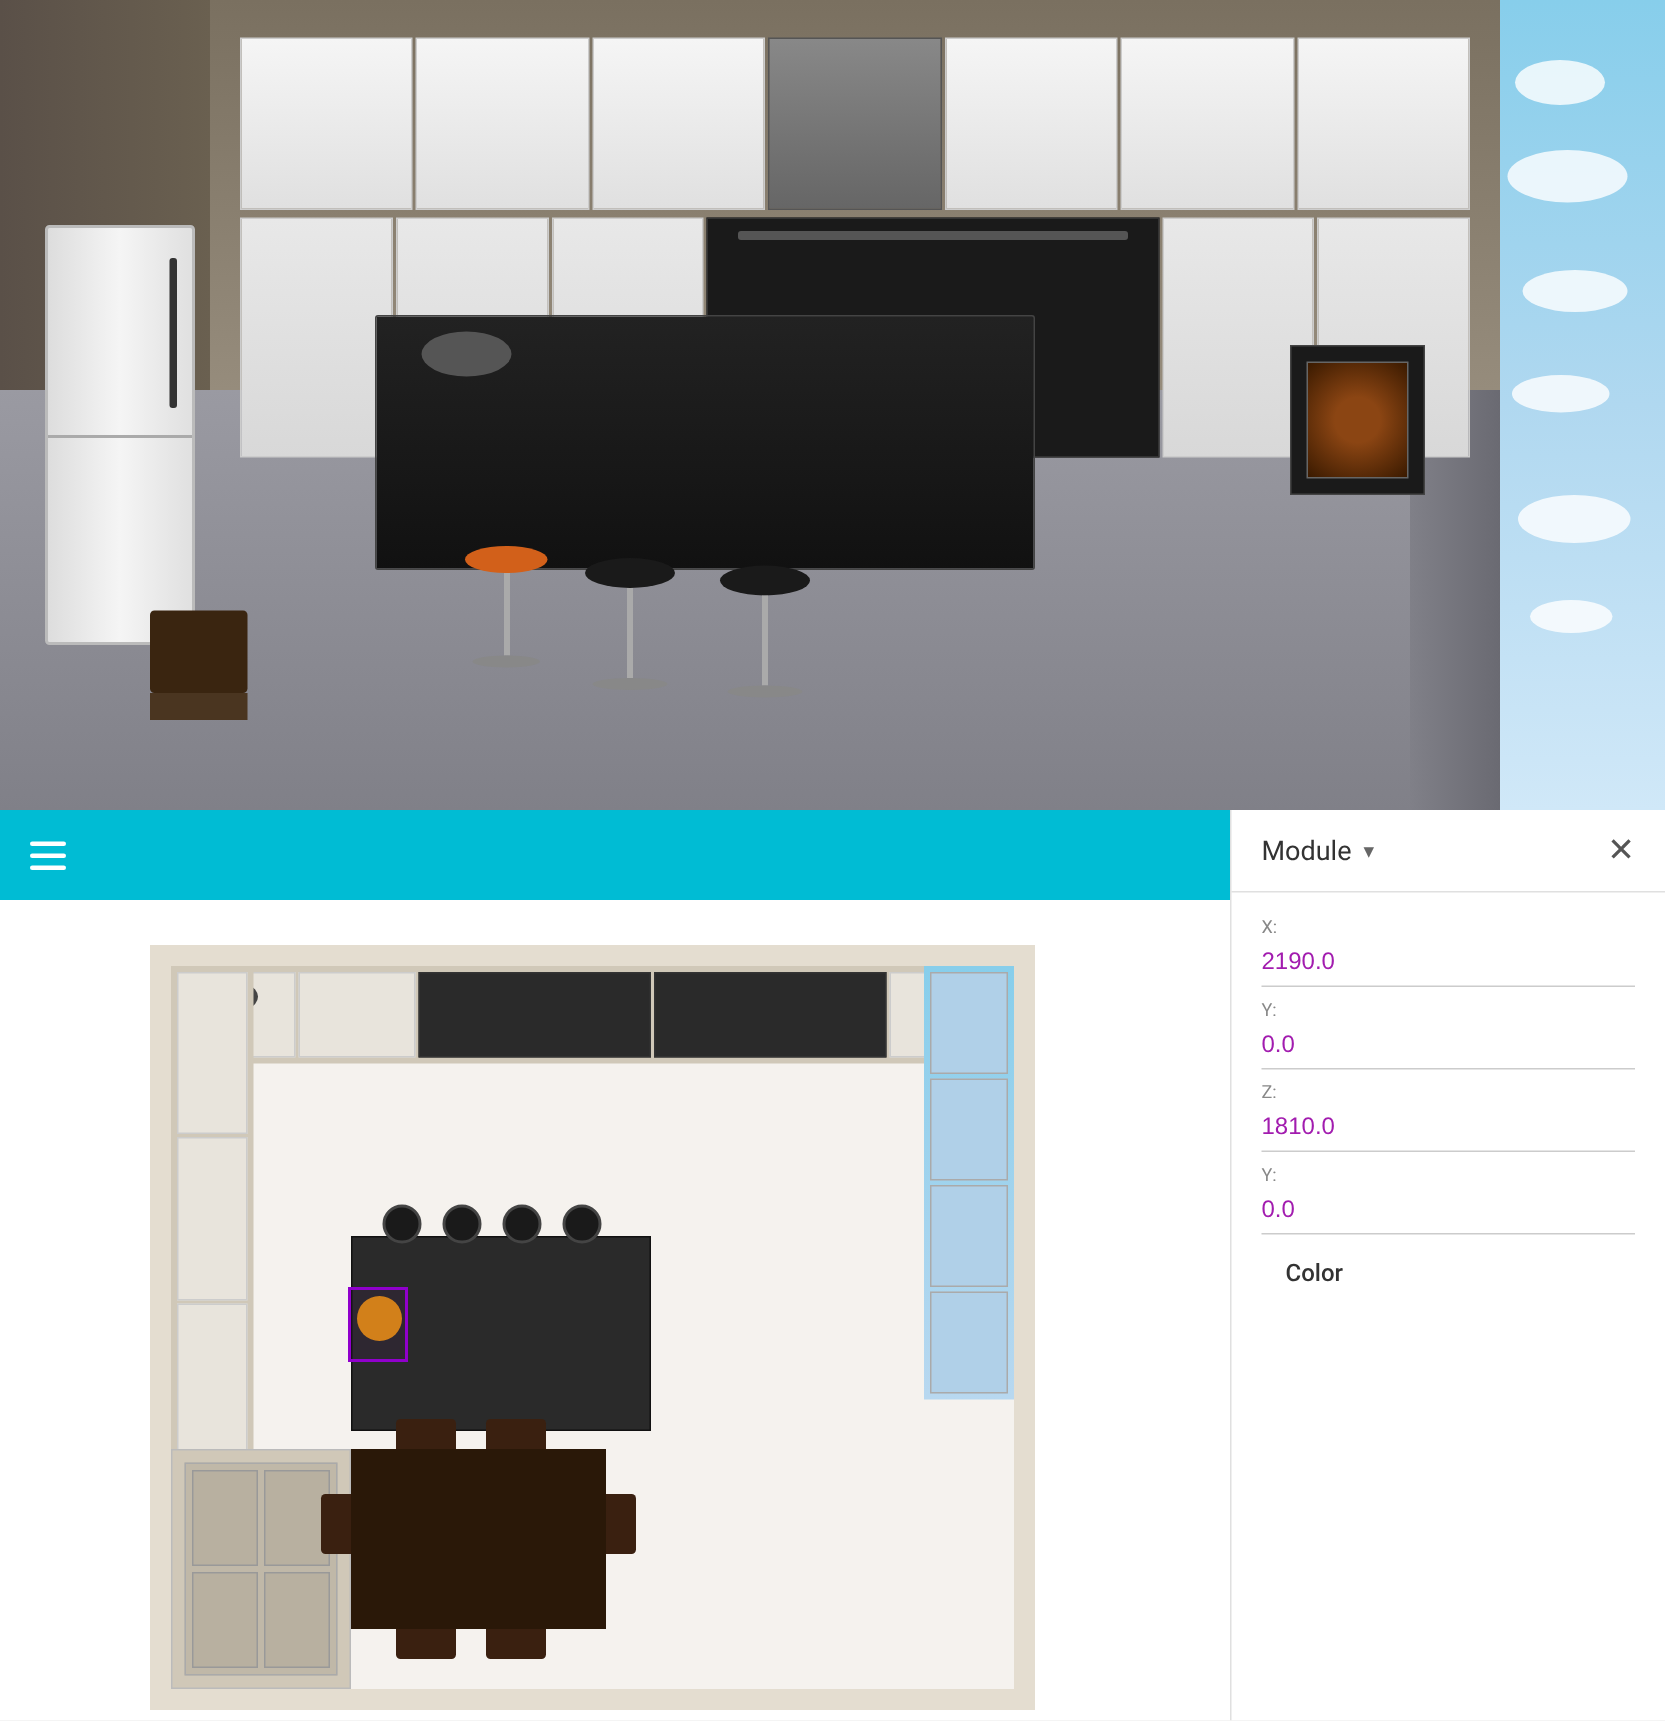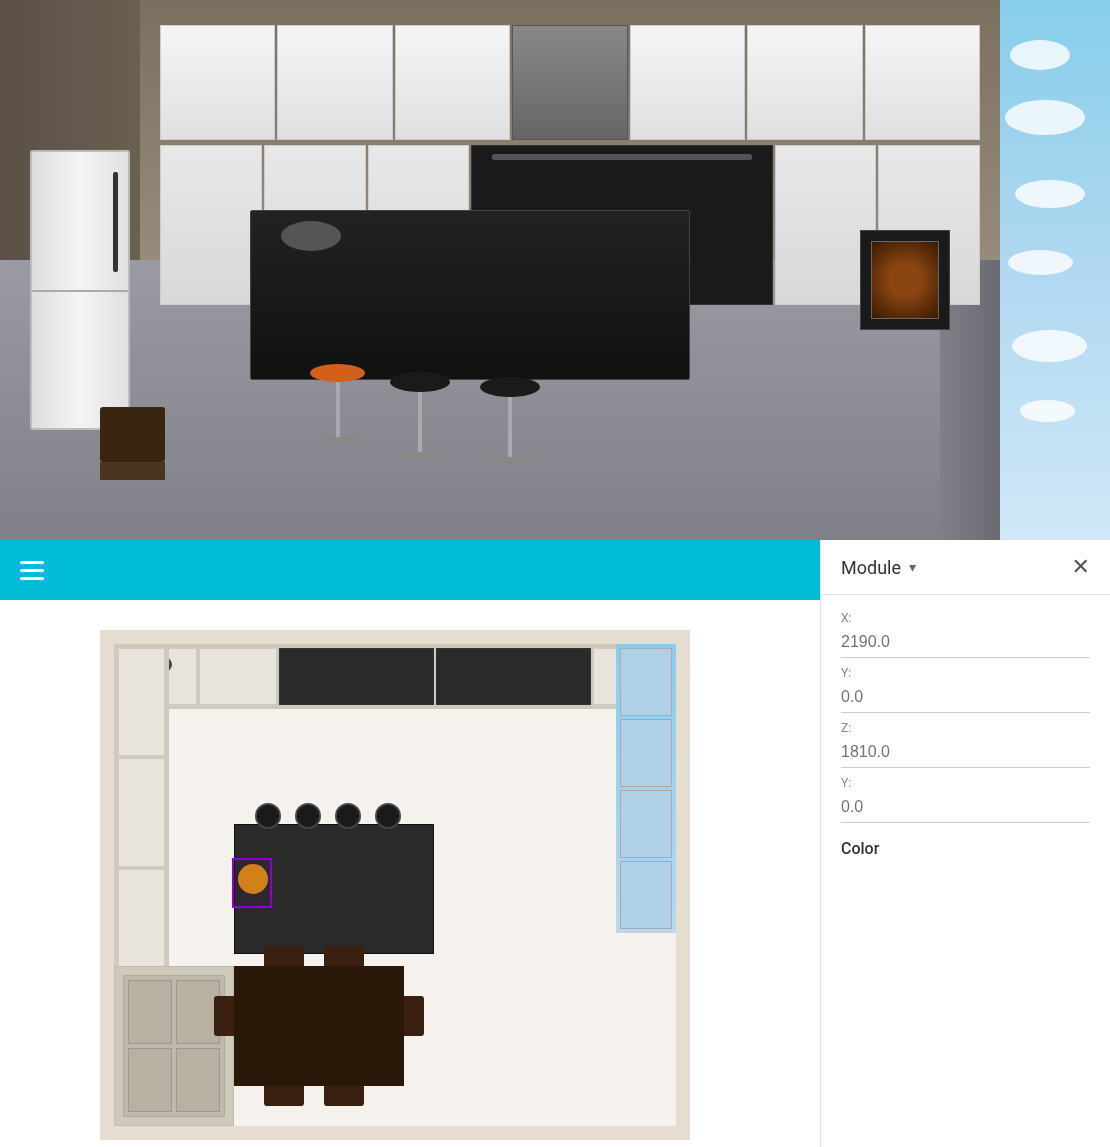--- a/index.html
+++ b/index.html
@@ -178,21 +178,21 @@
       color: #888;
       margin-bottom: 2px;
     }
 
     .field-input {
       width: 100%;
       border: none;
       border-bottom: 1px solid #ccc;
       padding: 6px 0;
       font-size: 16px;
-      color: #737373;
+      color: #a21caf;
       outline: none;
       background: transparent;
     }
 
     .section-header {
       display: flex;
       align-items: center;
       justify-content: space-between;
       margin: 20px 0 8px 0;
     }
@@ -418,18 +418,18 @@
         <input type="text" class="field-input" value="1810.0" style="">
       </div>
 
 
       <div class="field-group">
         <div class="field-label">Y:</div>
         <input type="text" class="field-input" value="0.0" style="">
       </div>
 
 
-      <div style="margin-top:16px;">
+      <div style="margin-top:16px;margin-left:16px;">
         <span class="color-section-title">Color</span>
       </div>
     </div>
   </div>
 </div>
 
 </body></html>

